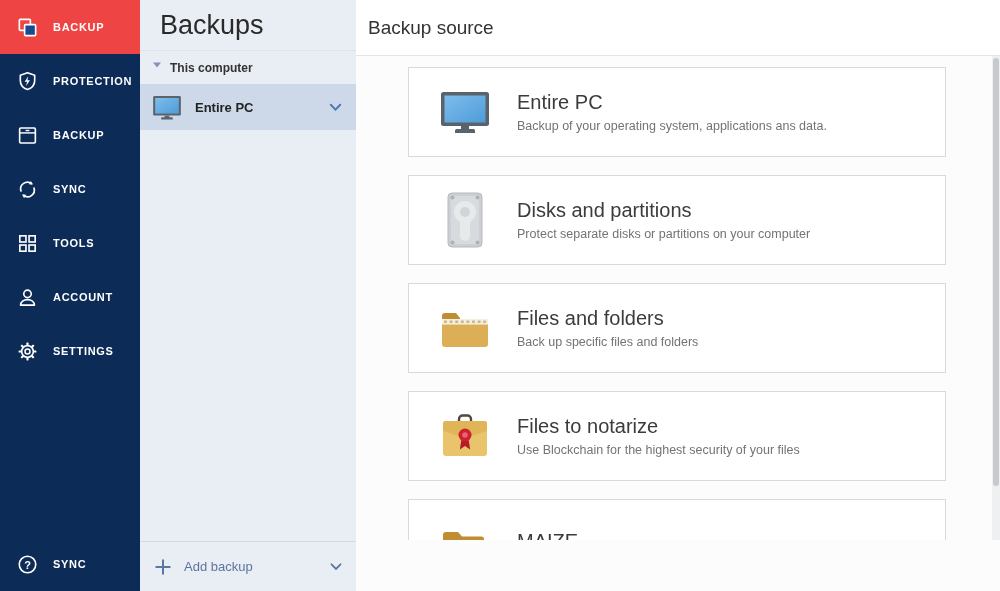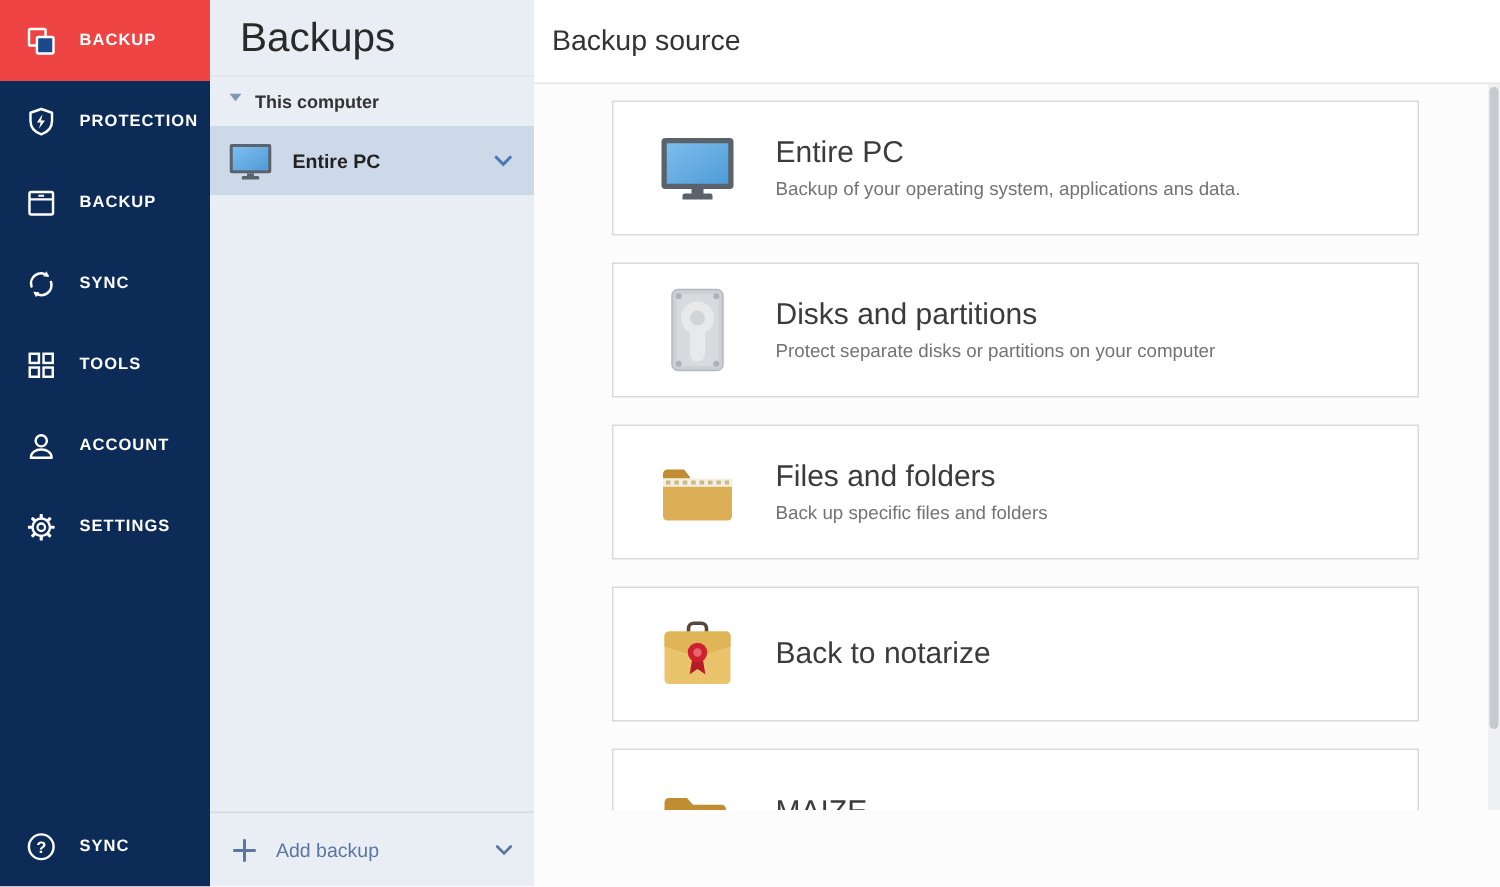--- a/index.html
+++ b/index.html
@@ -283,21 +283,22 @@
           <svg width="52" height="48" viewBox="0 0 52 48">
             <path d="M20 10 v-3 a3.5 3.5 0 0 1 3.5-3.5 h5 A3.5 3.5 0 0 1 32 7 v3" fill="none" stroke="#55483a" stroke-width="2.4"></path>
             <rect x="4" y="9" width="44" height="35" rx="3" fill="#eac46c"></rect>
             <path d="M4 12 a3 3 0 0 1 3-3 h38 a3 3 0 0 1 3 3 v7 L26 26 4 19 z" fill="#dfb558"></path>
             <path d="M22.5 27 L20.8 37.5 L26 34 L31.2 37.5 L29.5 27 z" fill="#b51c2a"></path>
             <circle cx="26" cy="23" r="6.5" fill="#cf2030"></circle>
             <circle cx="26" cy="23" r="2.8" fill="#e8646f"></circle>
           </svg>
         </span>
         <span>
-          <div class="card-title">Back to notarize</div>
+          <div class="card-title">Files to notarize</div>
+          <div class="card-desc">Use Blockchain for the highest security of your files</div>
         </span>
       </div>
 
       <div class="card">
         <span class="card-icon">
           <svg width="52" height="42" viewBox="0 0 52 42">
             <path d="M4 12 a3 3 0 0 1 3-3 h12 l4 4.5 h19 a3 3 0 0 1 3 3 V20 H4 z" fill="#c08d33"></path>
             <path d="M4 17 h41 a2.5 2.5 0 0 1 2.5 2.5 v16 a2.5 2.5 0 0 1 -2.5 2.5 H6.5 A2.5 2.5 0 0 1 4 35.5 z" fill="#dcae55"></path>
           </svg>
         </span>

